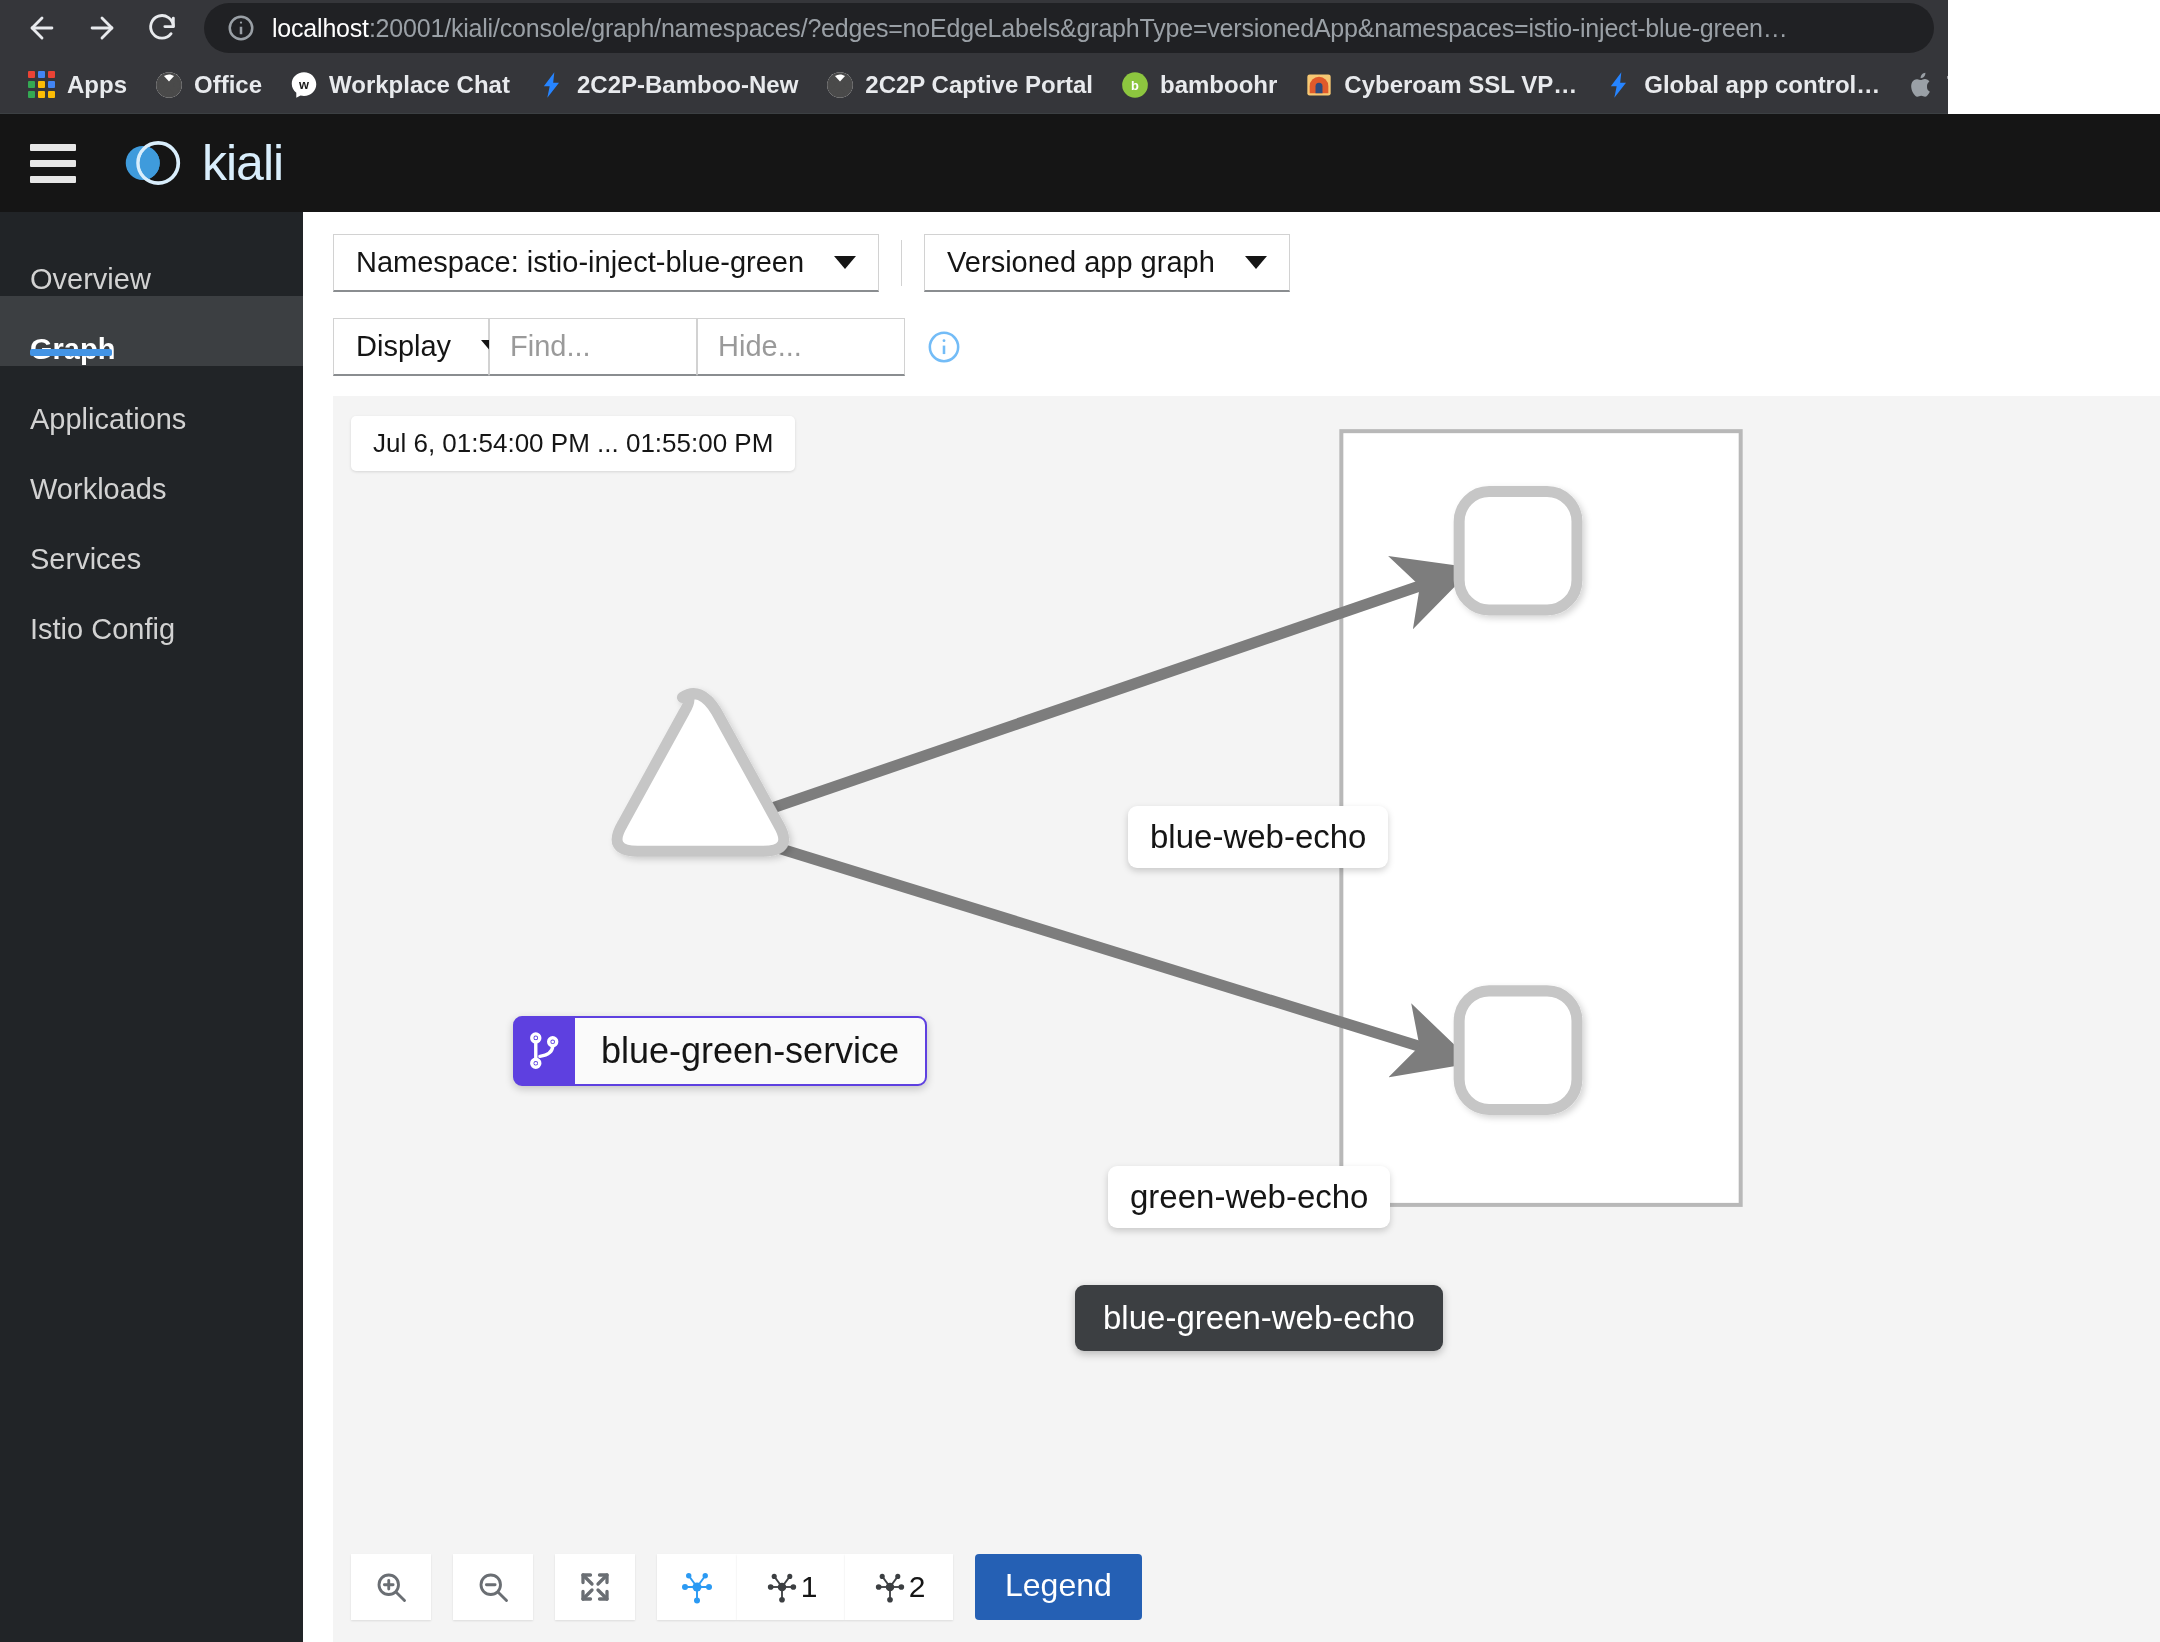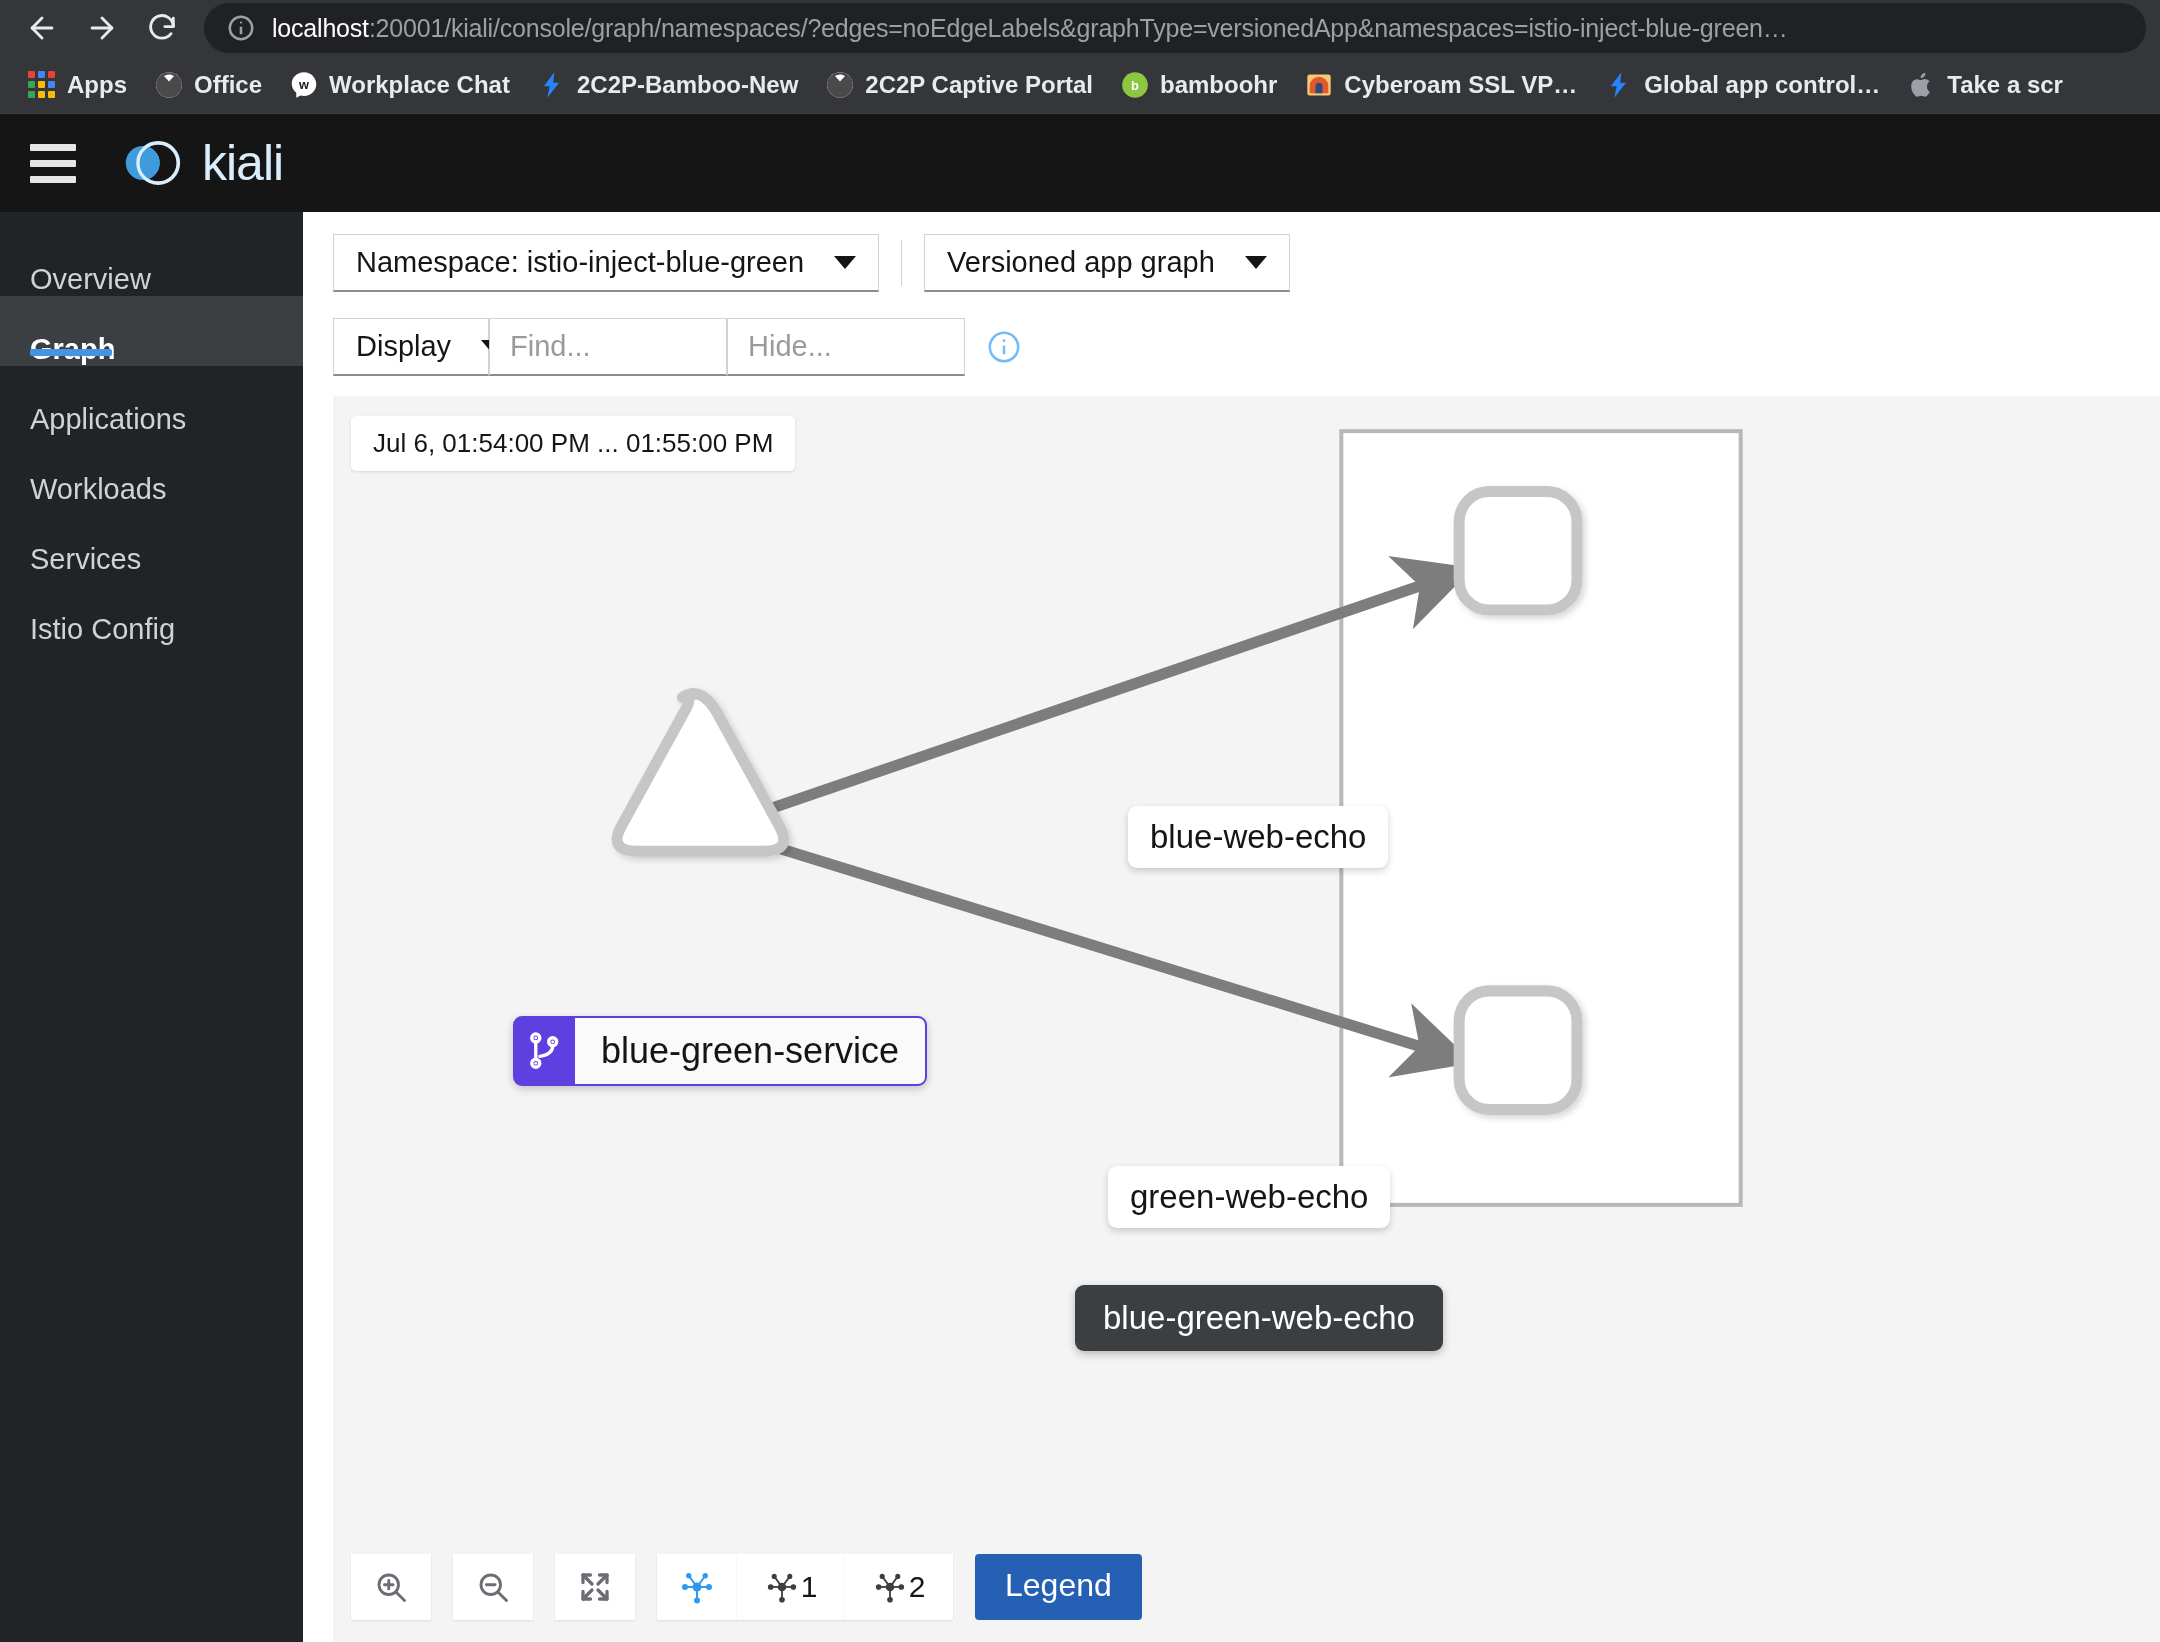--- a/index.html
+++ b/index.html
@@ -4,21 +4,21 @@
 <style>
   * { box-sizing: border-box; margin: 0; padding: 0; }
   html, body {
     width: 2160px; height: 1642px;
     background: #ffffff;
     font-family: "Liberation Sans", sans-serif;
     overflow: hidden;
   }
 
   
-  #browser-chrome { width: 2160px; background: #35363a; border-radius: 8px; }
+  #browser-chrome { width: 1948px; background: #35363a; border-radius: 8px; }
   #browser-toolbar {
     height: 56px; display: flex; align-items: center;
     padding: 0 14px; gap: 4px; background: #35363a;
   }
   .nav-btn {
     width: 56px; height: 48px; display: flex; align-items: center;
     justify-content: center; color: #e8eaed; flex: 0 0 auto;
   }
   .nav-btn svg { display: block; }
   #omnibox {
@@ -89,21 +89,21 @@
   }
   .pf-select .sel-label { font-size: 29px; color: #151515; white-space: nowrap; }
   .caret { width: 0; height: 0; border-left: 11px solid transparent;
     border-right: 11px solid transparent; border-top: 13px solid #151515; }
   .divider-v { width: 1px; height: 46px; background: #d2d2d2; margin: 0 22px; }
 
   #controls-row2 { display: flex; align-items: center; margin-top: 26px; gap: 0; }
   #display-select { width: 156px; justify-content: space-between; }
   .pf-input {
     border: 1px solid #d2d2d2; border-bottom: 2px solid #8a8d90;
-    height: 58px; width: 238px; display: flex; align-items: center;
+    height: 58px; width: 208px; display: flex; align-items: center;
     padding: 0 20px; background: #fff;
   }
   .pf-input input {
     border: 0; outline: none; font-size: 29px; width: 100%;
     font-family: "Liberation Sans", sans-serif; color: #151515; background: transparent;
   }
   .pf-input input::placeholder { color: #9a9a9a; }
   #info-icon { margin-left: 22px; display: flex; align-items: center; cursor: pointer; }
 
   

